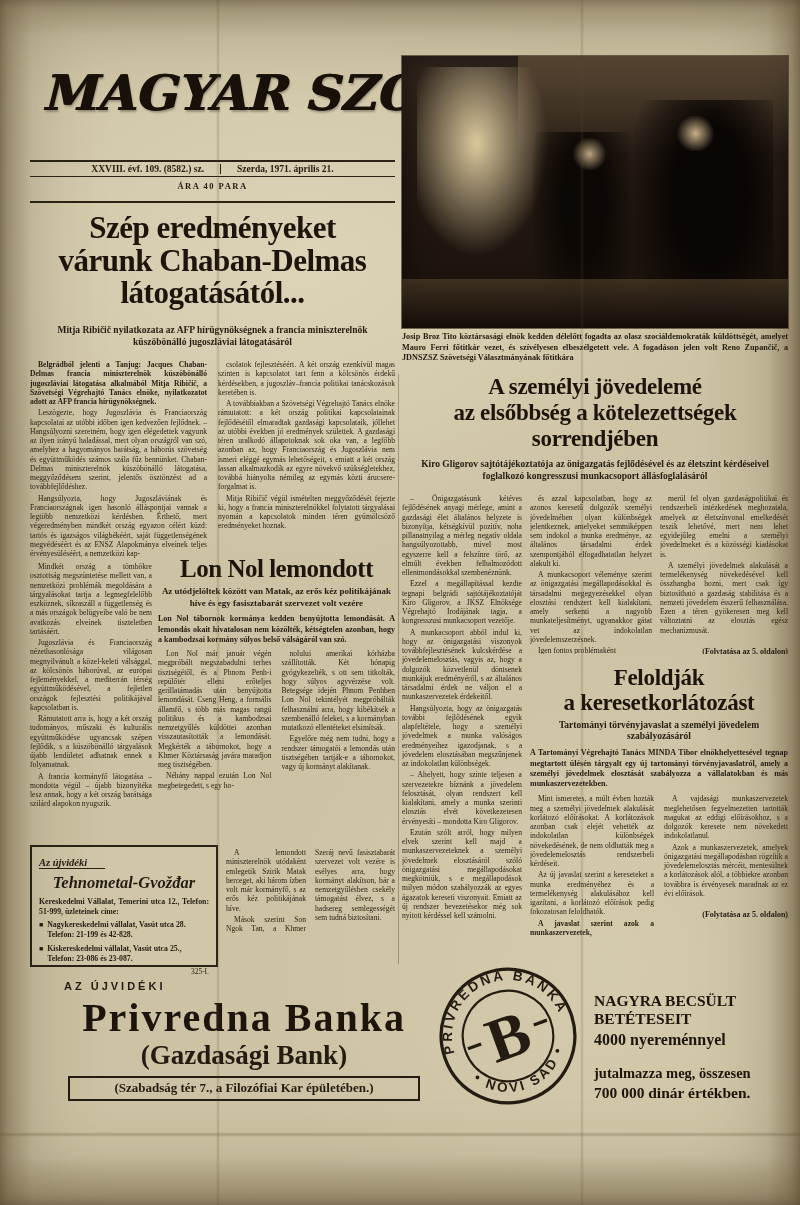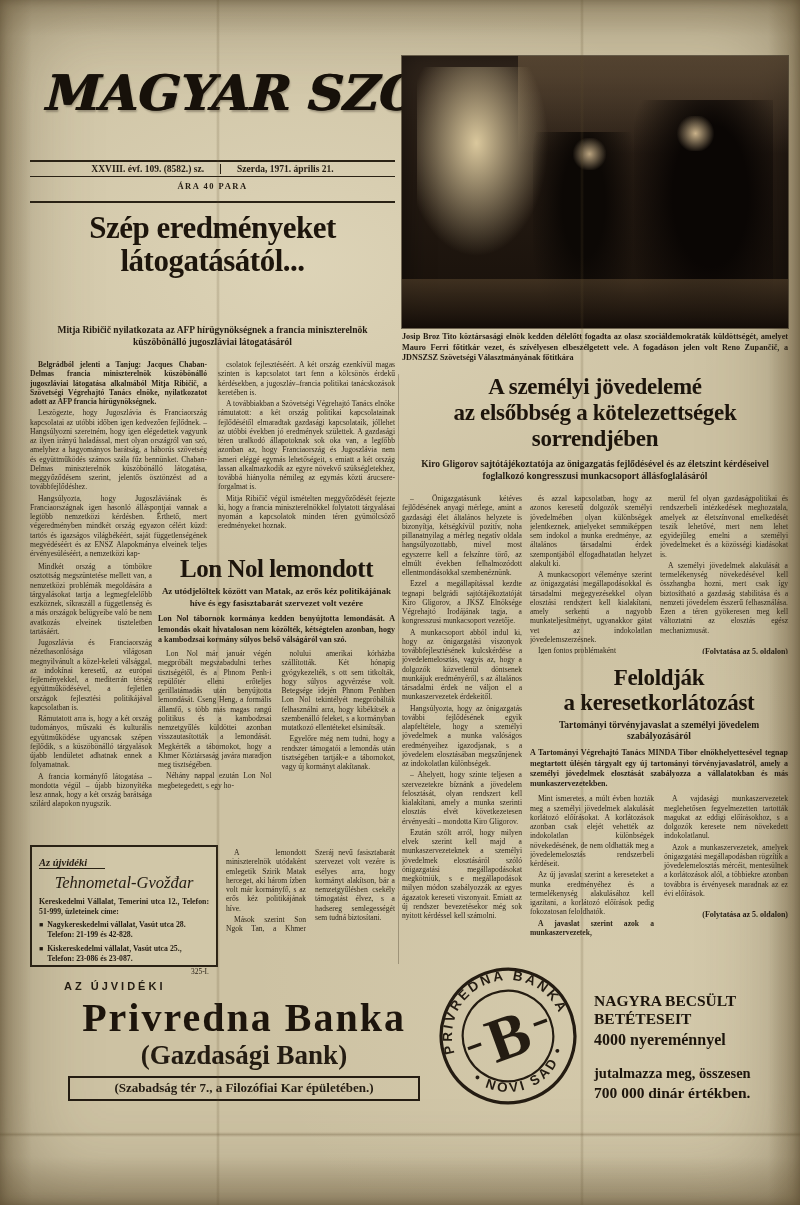--- a/index.html
+++ b/index.html
@@ -91,21 +91,21 @@
   .ln-sub{margin-top:5px;font-weight:bold;font-size:9px;line-height:1.3;text-align:center;}
   .ln-intro{margin-top:5px;font-weight:bold;font-size:8px;line-height:1.28;text-align:justify;}
   .ln-cols{margin-top:4px;display:flex;gap:10px;height:174px;overflow:hidden;}
   .ln-cols .col{flex:1;}
   .lonnol-extra{position:absolute;left:226px;top:848px;width:169px;height:114px;column-count:2;column-gap:9px;overflow:hidden;}
 
   
   .teh{position:absolute;left:30px;top:845px;width:188px;height:122px;box-sizing:border-box;
     border:2px solid #2a2215;padding:5px 7px;background:rgba(250,244,220,.10);}
   .teh-label{font-style:italic;font-weight:bold;font-size:10.5px;border-bottom:1px solid #2a2215;display:inline-block;padding-right:18px;}
-  .teh-name{text-align:center;font-style:italic;font-weight:normal;font-size:16.5px;margin:3px 0 4px;}
+  .teh-name{text-align:center;font-style:italic;font-weight:bold;font-size:16.5px;margin:3px 0 4px;}
   .teh-desc{font-weight:bold;font-size:7.8px;line-height:1.3;text-align:justify;margin-bottom:3px;}
   .teh-item{display:flex;gap:4px;font-weight:bold;font-size:7.8px;line-height:1.3;margin-bottom:3px;}
   .teh-item .blt{font-size:7px;line-height:1.5;}
   .teh-code{text-align:right;font-size:7.5px;}
 
   
   .banka{position:absolute;left:28px;top:972px;width:752px;height:140px;}
   .bk-label{position:absolute;left:36px;top:8px;font-family:"Liberation Sans","DejaVu Sans",sans-serif;font-weight:bold;font-size:11px;letter-spacing:3px;}
   .bk-name{position:absolute;left:14px;top:26px;width:404px;text-align:center;font-weight:bold;font-size:40px;line-height:1;letter-spacing:2px;color:#1d150c;}
   .bk-sub{position:absolute;left:14px;top:70px;width:404px;text-align:center;font-weight:bold;font-size:27px;line-height:1;}
@@ -129,38 +129,39 @@
   <div class="masthead">MAGYAR SZÓ</div>
   <div class="strip">
     <span>XXVIII. évf. 109. (8582.) sz.</span>
     <span class="vdiv"></span>
     <span>Szerda, 1971. április 21.</span>
   </div>
   <div class="price">ÁRA 40 PARA</div>
 
   <div class="lead-head">
     <div class="lh">Szép eredményeket</div>
+    <div class="lh">várunk Chaban-Delmas</div>
     <div class="lh">látogatásától...</div>
   </div>
   <div class="lead-sub">Mitja Ribičič nyilatkozata az AFP hírügynökségnek a francia miniszterelnök küszöbönálló jugoszláviai látogatásáról</div>
   <div class="lead-cols">
     <div class="col">
       <p class="sp bold-p">Belgrádból jelenti a Tanjug: Jacques Chaban-Delmas francia miniszterelnök küszöbönálló jugoszláviai látogatása alkalmából Mitja Ribičič, a Szövetségi Végrehajtó Tanács elnöke, nyilatkozatot adott az AFP francia hírügynökségnek.</p>
       <p class="sp">Leszögezte, hogy Jugoszlávia és Franciaország kapcsolatai az utóbbi időben igen kedvezően fejlődnek. – Hangsúlyozni szeretném, hogy igen elégedettek vagyunk az ilyen irányú haladással, mert olyan országról van szó, amelyhez a hagyományos barátság, a háborús szövetség és együttműködés számos szála fűz bennünket. Chaban-Delmas miniszterelnök küszöbönálló látogatása, meggyőződésem szerint, jelentős ösztönzést ad a továbbfejlődéshez.</p>
       <p class="sp">Hangsúlyozta, hogy Jugoszláviának és Franciaországnak igen hasonló álláspontjai vannak a legtöbb nemzetközi kérdésben. Érthető, mert végeredményben mindkét ország egyazon célért küzd: tartós és igazságos világbékéért, saját függetlenségének megvédéséért és az ENSZ Alapokmánya elveinek teljes érvényesüléséért, a nemzetközi kap-</p>
     </div>
     <div class="col">
       <p class="sp">csolatok fejlesztéséért. A két ország ezenkívül magas szinten is kapcsolatot tart fenn a kölcsönös érdekű kérdésekben, a jugoszláv–francia politikai tanácskozások keretében is.</p>
       <p class="sp">A továbbiakban a Szövetségi Végrehajtó Tanács elnöke rámutatott: a két ország politikai kapcsolatainak fejlődésétől elmaradtak gazdasági kapcsolataik, jóllehet az utóbbi években jó eredmények születtek. A gazdasági téren uralkodó állapotoknak sok oka van, a legfőbb azonban az, hogy Franciaország és Jugoszlávia nem ismeri eléggé egymás lehetőségeit, s emiatt a két ország lassan alkalmazkodik az egyre növekvő szükségletekhez, továbbá hiányolta némileg az egymás közti árucsere-forgalmat is.</p>
       <p class="sp">Mitja Ribičič végül ismételten meggyőződését fejezte ki, hogy a francia miniszterelnökkel folytatott tárgyalásai nyomán a kapcsolatok minden téren gyümölcsöző eredményeket hoznak.</p>
     </div>
   </div>
   <div class="lead-cont">
     <p class="sp">Mindkét ország a tömbökre osztottság megszüntetése mellett van, a nemzetközi problémák megoldására a tárgyalásokat tartja a legmegfelelőbb eszköznek, síkraszáll a függetlenség és a más országok belügyeibe való be nem avatkozás elveinek tiszteletben tartásáért.</p>
-    <p class="sp">Jugoszlávia és Franciaország nézethasonlósága világosan megnyilvánult a közel-keleti válsággal, az indokínai keresetű, az európai fejleményekkel, a mediterrán térség együttműködésével, a fejletlen országok fejlesztési politikájával kapcsolatban is.</p>
+    <p class="sp">Jugoszlávia és Franciaország nézethasonlósága világosan megnyilvánult a közel-keleti válsággal, az kölcsönös háborúval, az európai fejleményekkel, a mediterrán térség együttműködésével, a fejletlen országok fejlesztési politikájával kapcsolatban is.</p>
     <p class="sp">Rámutatott arra is, hogy a két ország tudományos, műszaki és kulturális együttműködése ugyancsak szépen fejlődik, s a küszöbönálló tárgyalások újabb lendületet adhatnak ennek a folyamatnak.</p>
     <p class="sp">A francia kormányfő látogatása – mondotta végül – újabb bizonyítéka lesz annak, hogy a két ország barátsága szilárd alapokon nyugszik.</p>
   </div>
   <div class="vrule"></div>
 
   <div class="photo">
     <div class="blob ph-wall"></div>
     <div class="blob ph-curtain"></div>
     <div class="blob ph-fig1"></div>
     <div class="blob ph-fig2"></div>

